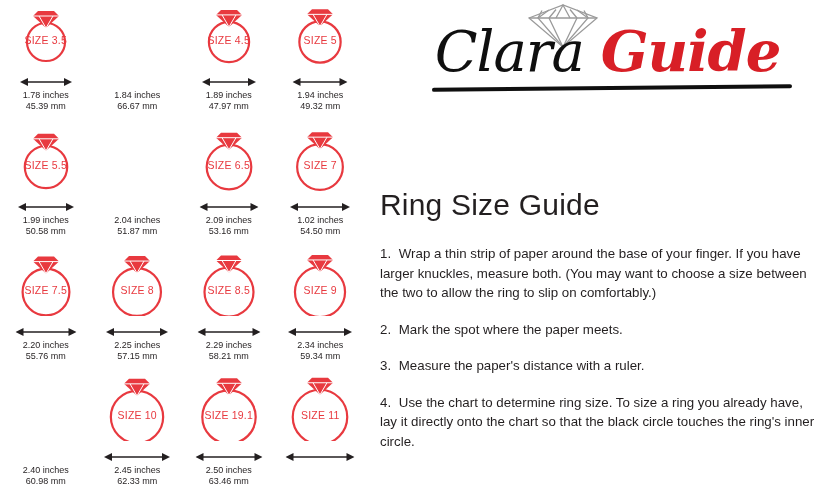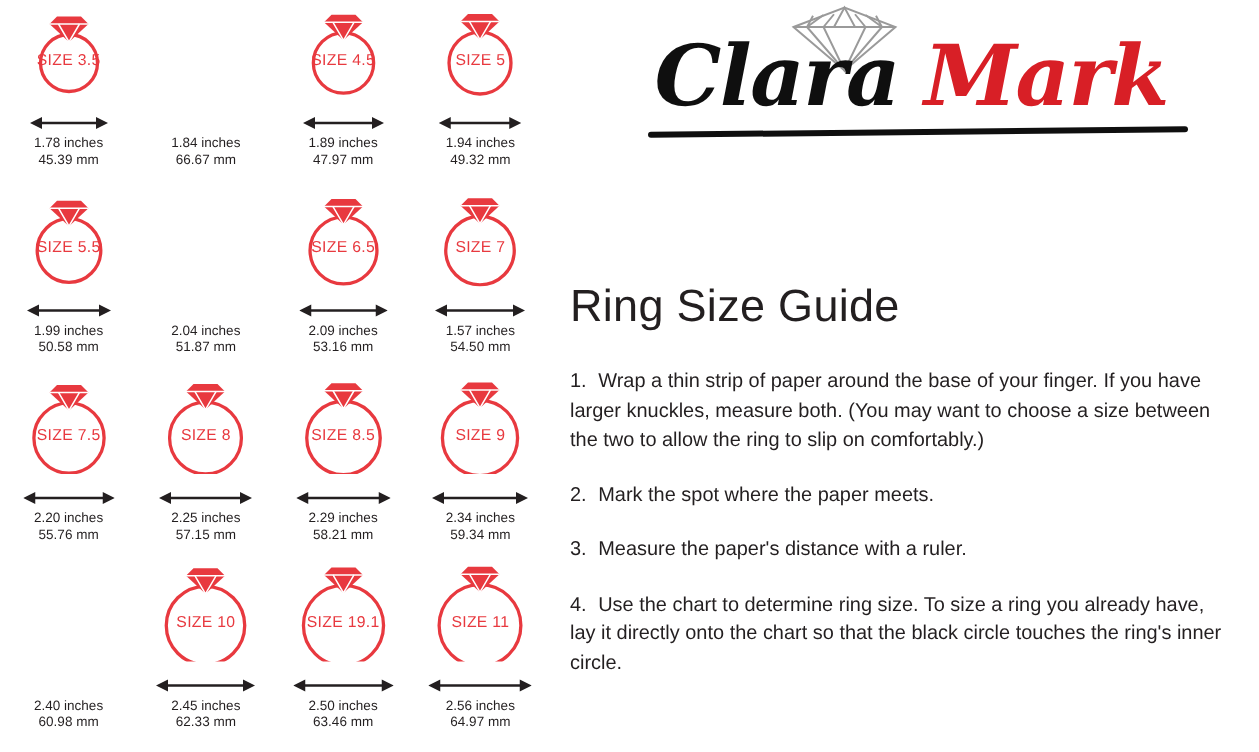--- a/index.html
+++ b/index.html
@@ -97,21 +97,21 @@
     top: 16px;
     width: 455px;
     text-align: center;
     font-family: "DejaVu Serif", serif;
     font-style: italic;
     font-size: 56px;
     line-height: 70px;
     white-space: nowrap;
     letter-spacing: -1px;
   }
-  .logo-clara { color: #0f0f0f; font-weight: 700; }
+  .logo-clara { color: #0f0f0f; font-weight: 400; }
   .logo-pucci { color: #d81f26; font-weight: 700; }
   .logo-underline {
     position: absolute;
     left: 52px;
     top: 86px;
     width: 360px;
     height: 4px;
     background: #0f0f0f;
     border-radius: 2px;
     transform: rotate(-0.6deg);
@@ -279,21 +279,21 @@
           <div class="size-label">SIZE 7</div>
           <div class="arrow-row">
             <svg width="60" height="12" viewBox="0 0 60 12" style="position:absolute;left:50%;top:0;transform:translateX(-50%)">
               <line x1="7" y1="6" x2="53" y2="6" stroke="#231f20" stroke-width="1.6"></line>
               <polygon points="0,6 8,2 8,10" fill="#231f20"></polygon>
               <polygon points="60,6 52,2 52,10" fill="#231f20"></polygon>
             </svg>
           </div>
         </div>
         <div class="meas">
-          <span>1.57 inches</span>
+          <span>1.02 inches</span>
           <span>54.50 mm</span>
         </div>
       </div>
       <div class="cell">
         <div class="ring-wrap">
           <svg width="80" height="64" viewBox="0 0 80 64" class="ring-svg">
             <circle cx="40" cy="40" r="23.4" fill="none" stroke="#e8393f" stroke-width="2.2"></circle>
             <path d="M27,9.600000000000001 L32,4.600000000000001 L48,4.600000000000001 L53,9.600000000000001 L40,21.6 Z" fill="#e8393f"></path>
             <path d="M27,9.600000000000001 L53,9.600000000000001" stroke="#ffffff" stroke-width="1" fill="none"></path>
             <path d="M33,9.600000000000001 L40,21.6 L47,9.600000000000001" stroke="#ffffff" stroke-width="1" fill="none"></path>
@@ -437,45 +437,41 @@
             <path d="M33,5.75 L40,17.75 L47,5.75" stroke="#ffffff" stroke-width="1" fill="none"></path>
           </svg>
           <div class="size-label">SIZE 11</div>
           <div class="arrow-row">
             <svg width="69" height="12" viewBox="0 0 69 12" style="position:absolute;left:50%;top:0;transform:translateX(-50%)">
               <line x1="7" y1="6" x2="62" y2="6" stroke="#231f20" stroke-width="1.6"></line>
               <polygon points="0,6 8,2 8,10" fill="#231f20"></polygon>
               <polygon points="69,6 61,2 61,10" fill="#231f20"></polygon>
             </svg>
           </div>
-        </div>
-        <div class="meas">
-          <span>2.56 inches</span>
-          <span>64.97 mm</span>
         </div>
       </div>
     </div>
 
   <div class="logo">
     <span class="logo-diamond">
       <svg width="74" height="48" viewBox="0 0 74 48">
         <g fill="none" stroke="#9a9a9a" stroke-width="1.3">
           <path d="M3 16 L37 3 L71 16 L37 45 Z"></path>
           <path d="M3 16 L71 16"></path>
           <path d="M16 8.5 L12 16 L37 45 L62 16 L58 8.5"></path>
           <path d="M12 16 L23 8 M62 16 L51 8"></path>
           <path d="M23 16 L37 45 L51 16"></path>
           <path d="M23 16 L30 7.5 M51 16 L44 7.5"></path>
           <path d="M30 16 L37 3 L44 16"></path>
         </g>
       </svg>
     </span>
     <div class="logo-text">
       <span class="logo-clara">Clara</span>
-      <span class="logo-pucci">Mark</span>
+      <span class="logo-pucci">Guide</span>
     </div>
     <div class="logo-underline"></div>
   </div>
 
   <div class="guide">
     <h1 class="guide-title">Ring Size Guide</h1>
     <div id="steps">
         <p class="step"><span class="num">1.</span><span> Wrap a thin strip of paper around the base of your finger. If you have larger knuckles, measure both. (You may want to choose a size between the two to allow the ring to slip on comfortably.)</span></p>
         <p class="step"><span class="num">2.</span><span> Mark the spot where the paper meets.</span></p>
         <p class="step"><span class="num">3.</span><span> Measure the paper's distance with a ruler.</span></p>

